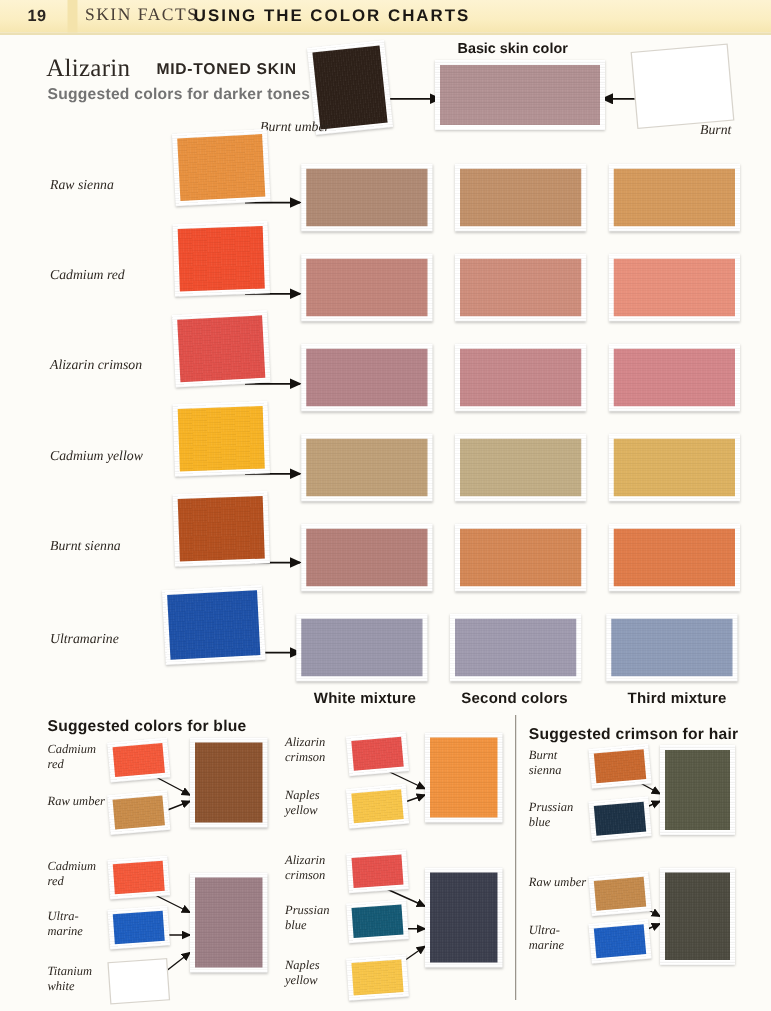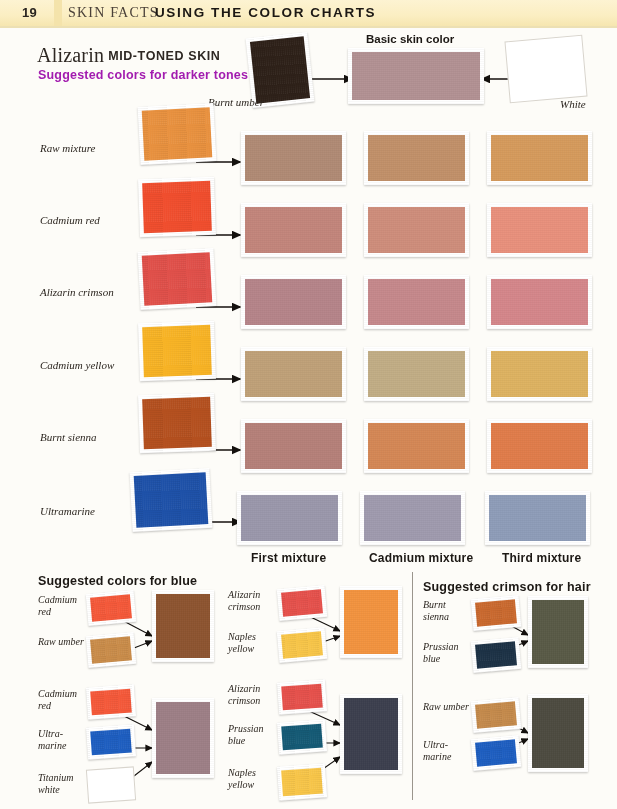--- a/index.html
+++ b/index.html
@@ -71,29 +71,29 @@
     font-size: 20px;
     color: #2e2823;
     letter-spacing: 0.2px;
     white-space: nowrap;
   }
   #acrylic-title .sub {
     font-family: "Liberation Sans", sans-serif;
     font-size: 12.5px;
     font-weight: bold;
     letter-spacing: 0.6px;
-    margin-left: 4px;
+    margin-left: 21px;
     vertical-align: 2px;
   }
   #acrylic-subtitle {
     position: absolute;
     left: 38px; top: 68px;
     font-size: 12.5px;
     font-weight: bold;
-    color: #a21caf;
+    color: #737373;
     letter-spacing: 0.2px;
     white-space: nowrap;
   }
 
   
   .swatch {
     position: absolute;
     background: #ffffff;
     box-shadow: 0 1px 2px rgba(0,0,0,0.22);
     padding: 4px;
@@ -231,23 +231,23 @@
 <div class="caption-bold" style="left:366px; top:33px;">Basic skin color</div>
 <div class="swatch" style="left:348px; top:48px; width:136px; height:56px;">
   <div class="paint" style="background:#b29193;">
       <div class="noise"></div>
     </div>
 </div>
 
 <div class="swatch outline" style="left:507px; top:38px; width:78px; height:62px; transform: rotate(-5deg); box-shadow:none; background:transparent; padding:0;">
   <div class="paint" style="background:#ffffff;"></div>
 </div>
-<div class="caption-serif" style="left:560px; top:98px;">White</div>
-
-<div class="caption-serif" style="left:40px; top:142px;">Raw mixture</div>
+<div class="caption-serif" style="left:560px; top:98px;">Burnt</div>
+
+<div class="caption-serif" style="left:40px; top:142px;">Raw sienna</div>
 <div class="swatch" style="left:139px; top:105px; width:76px; height:58px; transform: rotate(-3deg);">
   <div class="paint" style="background:#e8913f;">
       <div class="noise"></div>
     </div>
   </div>
 <div class="swatch" style="left:241px; top:131px; width:105px; height:54px;">
   <div class="paint" style="background:#b08a74;">
       <div class="noise"></div>
     </div>
   </div>
@@ -365,22 +365,22 @@
   <div class="paint" style="background:#9f9aae;">
       <div class="noise"></div>
     </div>
   </div>
 <div class="swatch" style="left:485px; top:491px; width:105px; height:54px;">
   <div class="paint" style="background:#8e9cb8;">
       <div class="noise"></div>
     </div>
   </div>
 
-<div class="col-head" style="left:251px; top:551px;">First mixture</div>
-<div class="col-head" style="left:369px; top:551px;">Cadmium mixture</div>
+<div class="col-head" style="left:251px; top:551px;">White mixture</div>
+<div class="col-head" style="left:369px; top:551px;">Second colors</div>
 <div class="col-head" style="left:502px; top:551px;">Third mixture</div>
 
 <div id="divider-vert"></div>
 
 <div class="section-head" style="left:38px; top:574px;">Suggested colors for blue</div>
 
 <div class="mini-label" style="left:38px; top:594px; width:50px; white-space:normal;">Cadmium red</div>
 <div class="swatch" style="left:87px; top:592px; width:48px; height:32px; transform: rotate(-5deg);">
   <div class="paint" style="background:#f4593a;">
       <div class="noise"></div>

